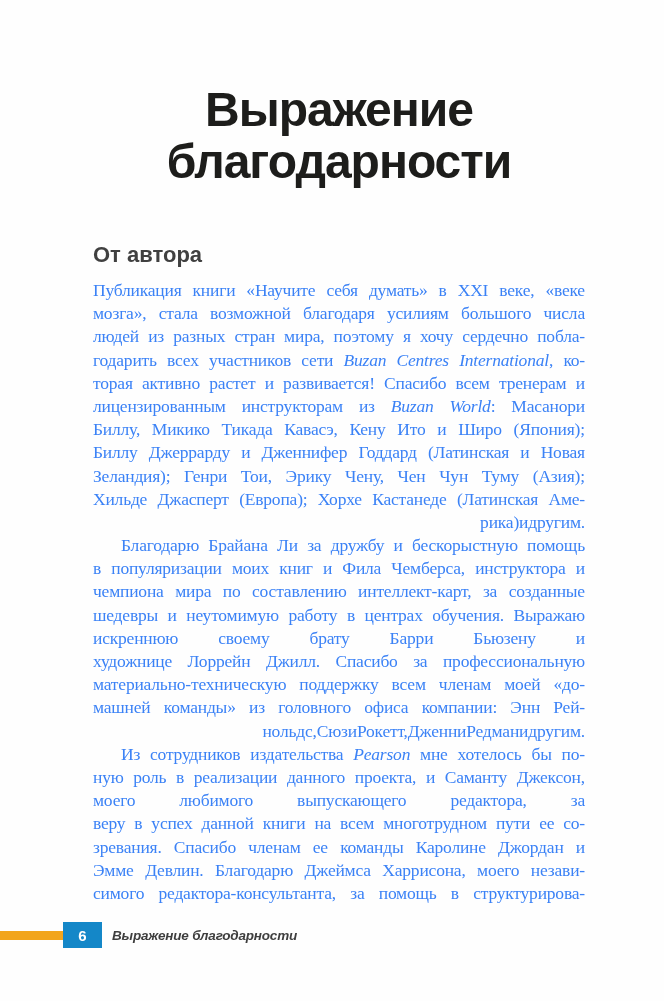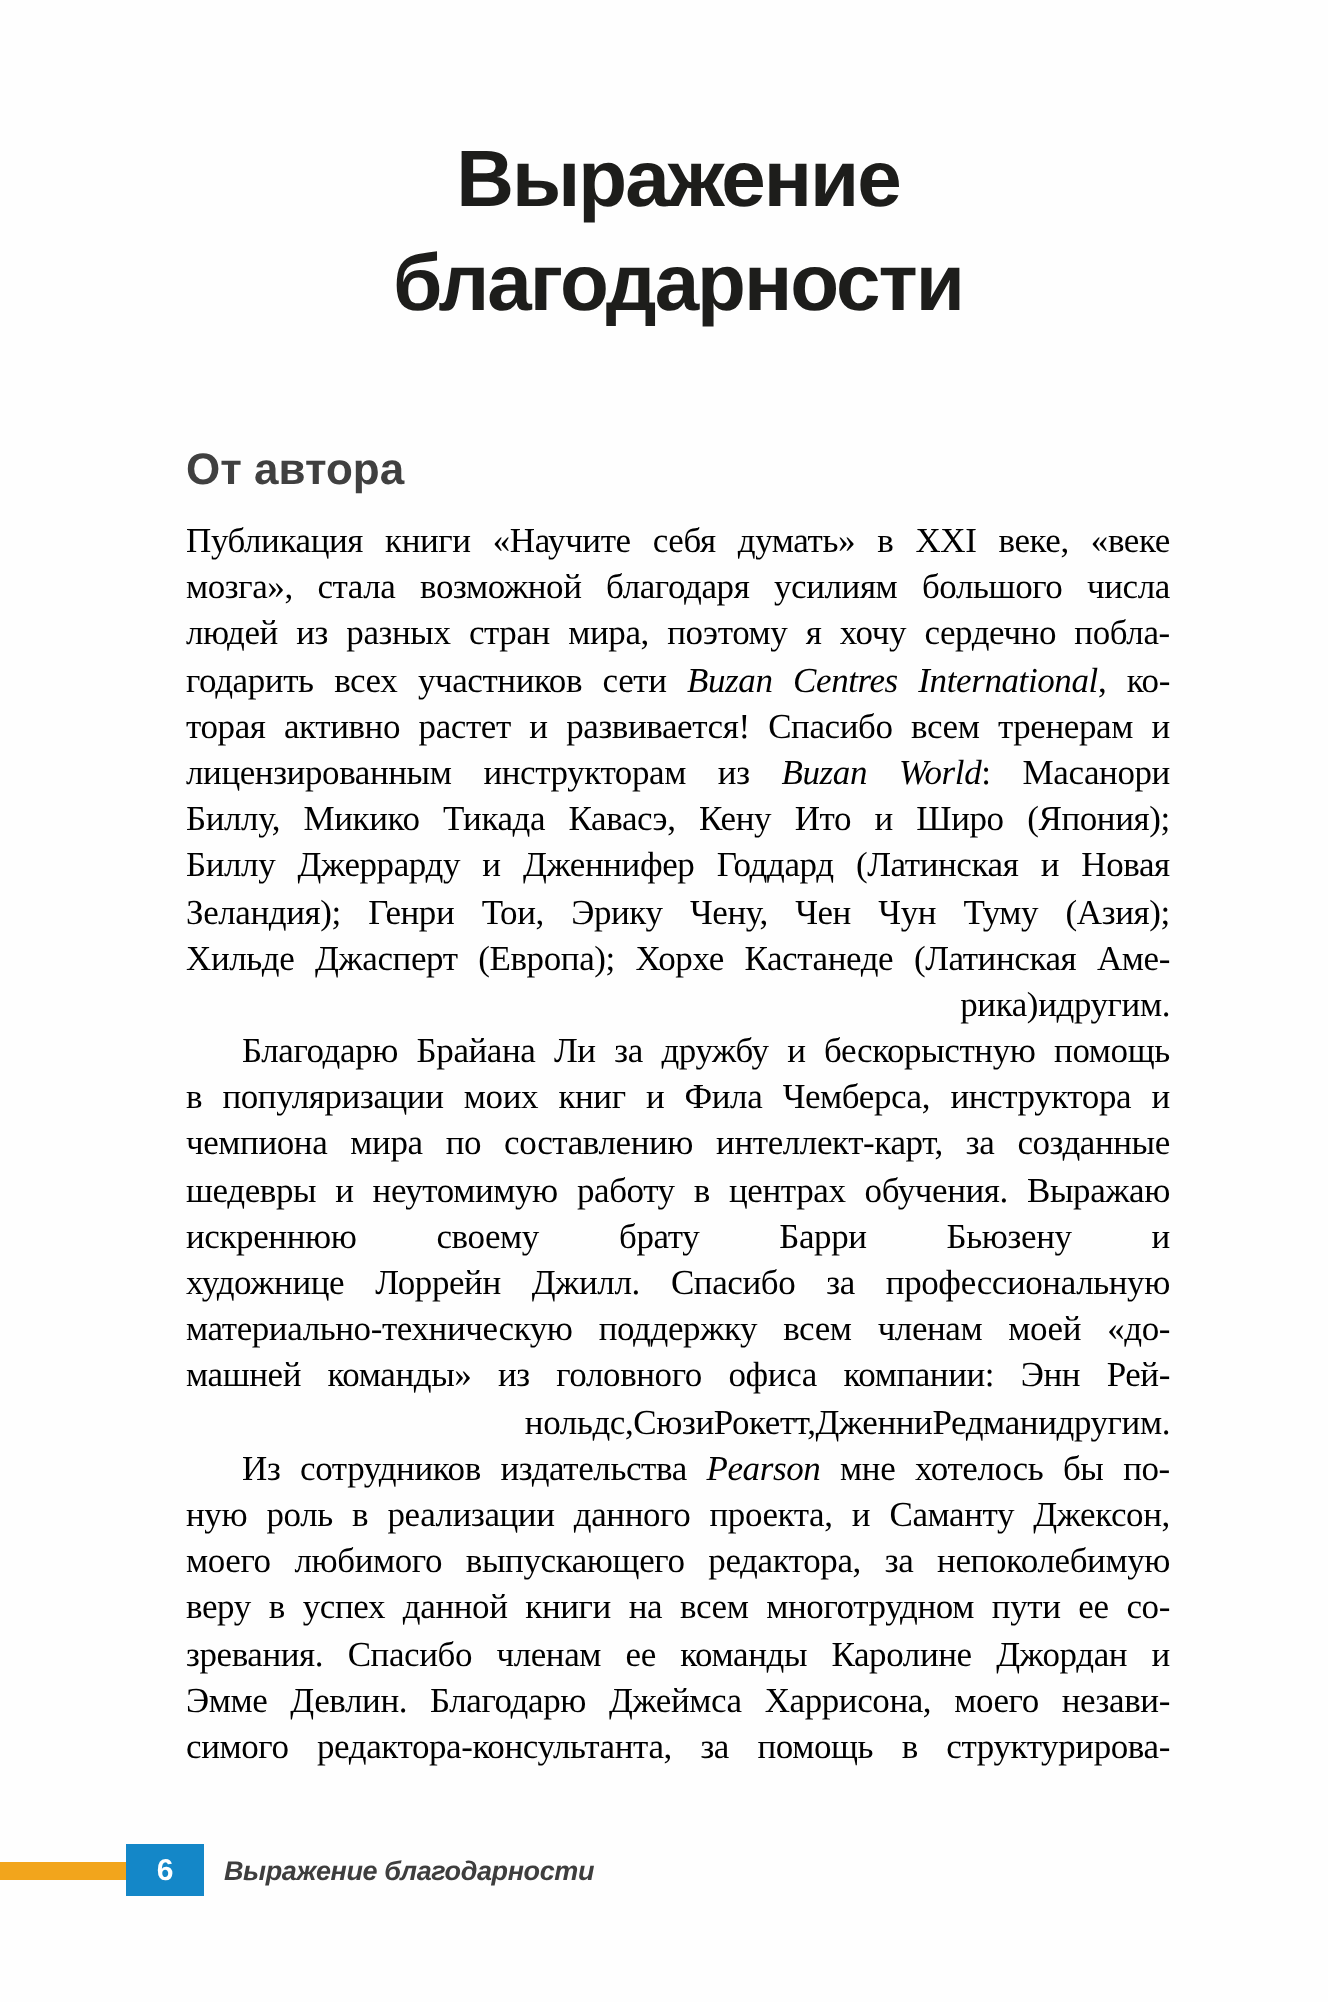--- a/index.html
+++ b/index.html
@@ -15,41 +15,41 @@
     overflow: hidden;
     font-family: "Liberation Serif", serif;
   }
   .content {
     position: absolute;
     left: 93px;
     top: 0;
     width: 492px;
   }
   .title {
-    margin-top: 64px;
+    margin-top: 84px;
     text-align: center;
     font-family: "Liberation Sans", sans-serif;
     font-weight: bold;
-    font-size: 40px;
+    font-size: 48px;
     line-height: 52px;
     letter-spacing: -1px;
     color: #1d1d1b;
   }
   .section-heading {
     margin-top: 55px;
     font-family: "Liberation Sans", sans-serif;
     font-weight: bold;
     font-size: 22px;
     line-height: 24px;
   }
   .body-text {
     margin-top: 12px;
     font-size: 17.5px;
     letter-spacing: -0.2px;
-    color: #000000;
+    color: #3b82f6;
   }
   .paragraph { margin: 0; }
   .line {
     display: flex;
     justify-content: space-between;
     height: 23.2px;
     line-height: 23.2px;
     overflow: visible;
   }
   .line.last {
@@ -322,21 +322,20 @@
             <span class="w"><span>и</span></span>
             <span class="w"><span>Саманту</span></span>
             <span class="w"><span>Джексон,</span></span>
           </div>
           <div class="line">
             <span class="w"><span>моего</span></span>
             <span class="w"><span>любимого</span></span>
             <span class="w"><span>выпускающего</span></span>
             <span class="w"><span>редактора,</span></span>
             <span class="w"><span>за</span></span>
-            <span class="w"><span>непоколебимую</span></span>
           </div>
           <div class="line">
             <span class="w"><span>веру</span></span>
             <span class="w"><span>в</span></span>
             <span class="w"><span>успех</span></span>
             <span class="w"><span>данной</span></span>
             <span class="w"><span>книги</span></span>
             <span class="w"><span>на</span></span>
             <span class="w"><span>всем</span></span>
             <span class="w"><span>многотрудном</span></span>

